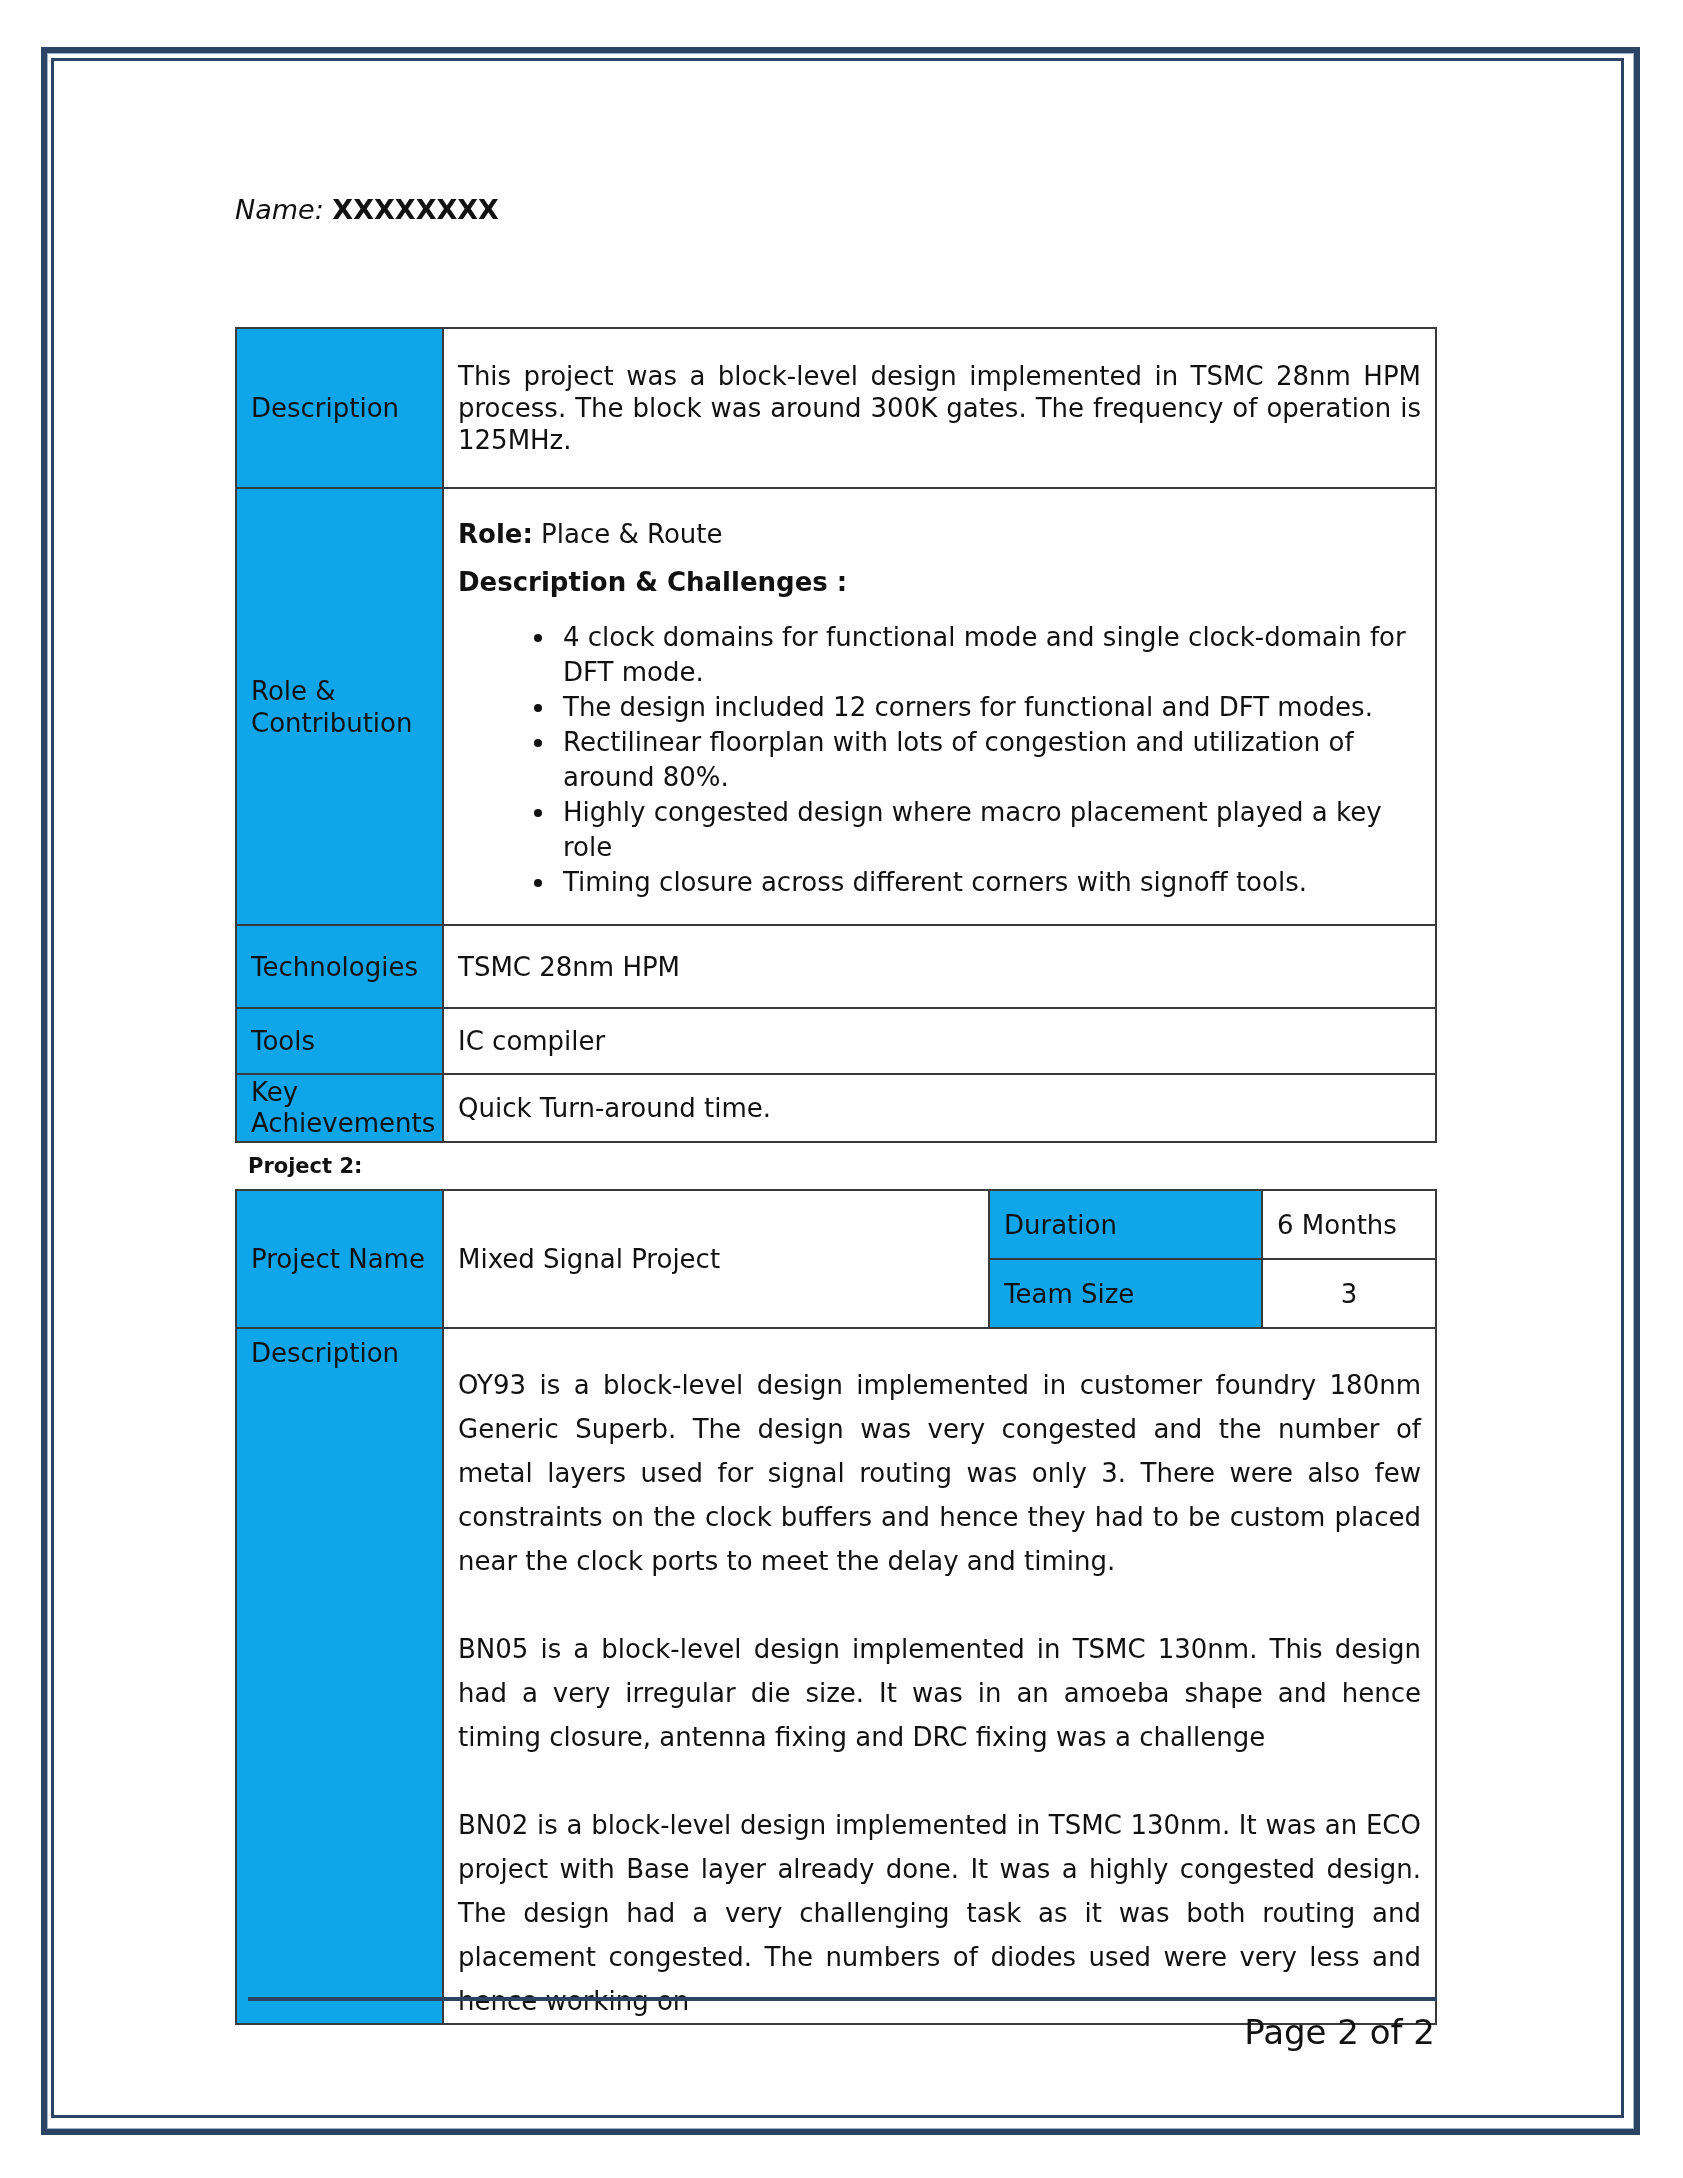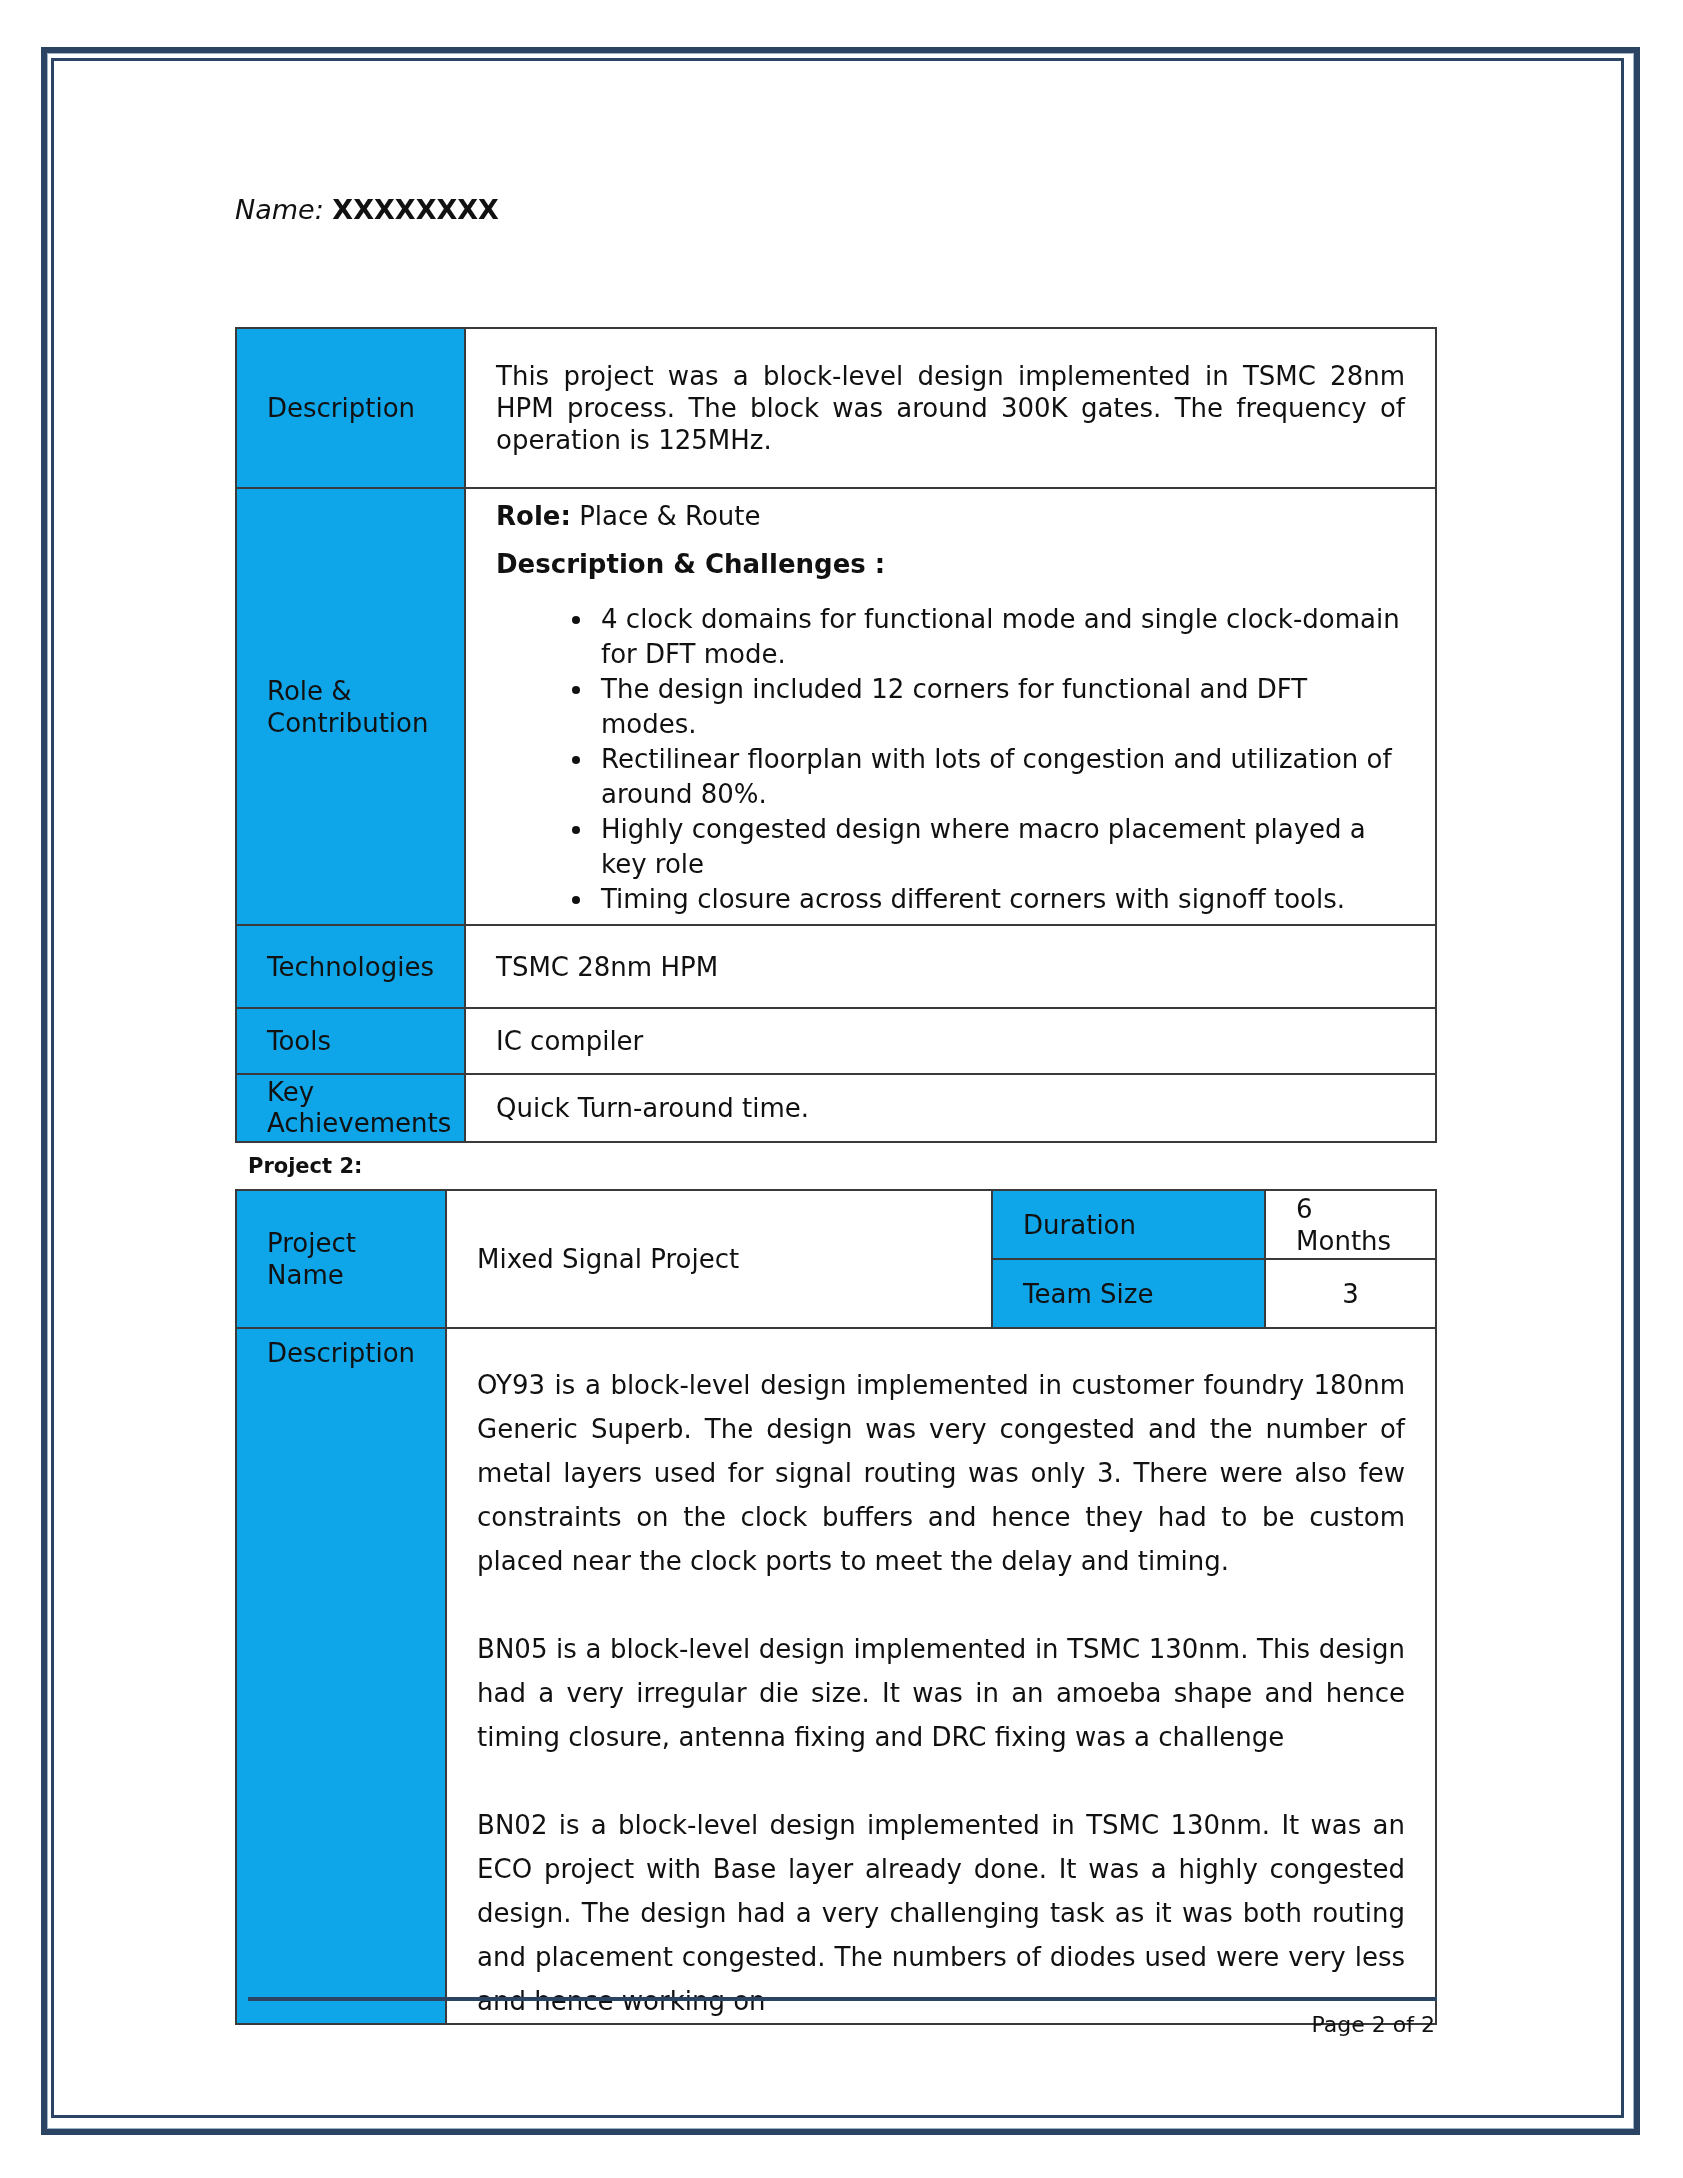--- a/index.html
+++ b/index.html
@@ -6,36 +6,36 @@
   body { width:1683px; height:2178px; position:relative; overflow:hidden;
          font-family:"DejaVu Sans", sans-serif; color:#111; }
   .frame-outer { position:absolute; left:41px; top:47px; width:1587px; height:2076px;
          border:6px solid #2b4463; box-shadow: inset 0 0 0 1px #9fb3c8; box-sizing:content-box; }
   .frame-inner { position:absolute; left:51px; top:58px; width:1567px; height:2054px;
          border:3px solid #2b4463; }
   .name-line { position:absolute; left:235px; top:194px; font-size:27px; }
   .name-line .lbl { font-style:italic; }
   .name-line .val { font-weight:bold; }
   table.grid { position:absolute; border-collapse:collapse; font-size:26px; }
-  table.grid td { border:2px solid #3a3a3a; vertical-align:middle; padding:0 30px; line-height:32px; }
+  table.grid td { border:2px solid #3a3a3a; vertical-align:middle; padding:0 14px; line-height:32px; }
   td.lab { background:#0ea5e9; }
   #t1 { left:235px; top:327px; width:1202px; }
   #t1 col.c1 { width:207px; }
   .just { text-align:justify; }
   .bold { font-weight:bold; }
   ul.bul { margin:22px 0 0 0; padding-left:99px; }
   ul.bul li { margin:0; padding-left:6px; line-height:35px; }
   .p2-label { position:absolute; left:248px; top:1154px; font-size:21px; font-weight:bold; }
   #t2 { left:235px; top:1189px; width:1202px; }
   #t2 td.desc-lab { vertical-align:top; padding-top:8px; }
   #t2 td.desc-val { vertical-align:top; padding-top:34px; }
   .para { text-align:justify; line-height:44px; margin:0; }
   .para + .para { margin-top:44px; }
   .footer-line { position:absolute; left:248px; top:1997px; width:1189px; height:4px; background:#2b4463; }
-  .page-num { position:absolute; right:248px; top:2012px; font-size:22px; }
+  .page-num { position:absolute; right:248px; top:2012px; font-size:34px; }
   .center { text-align:center; }
 </style>
 </head>
 <body>
 
 <div class="frame-outer"></div>
 <div class="frame-inner"></div>
 
 <div class="name-line">
   <span class="lbl">Name:</span>

